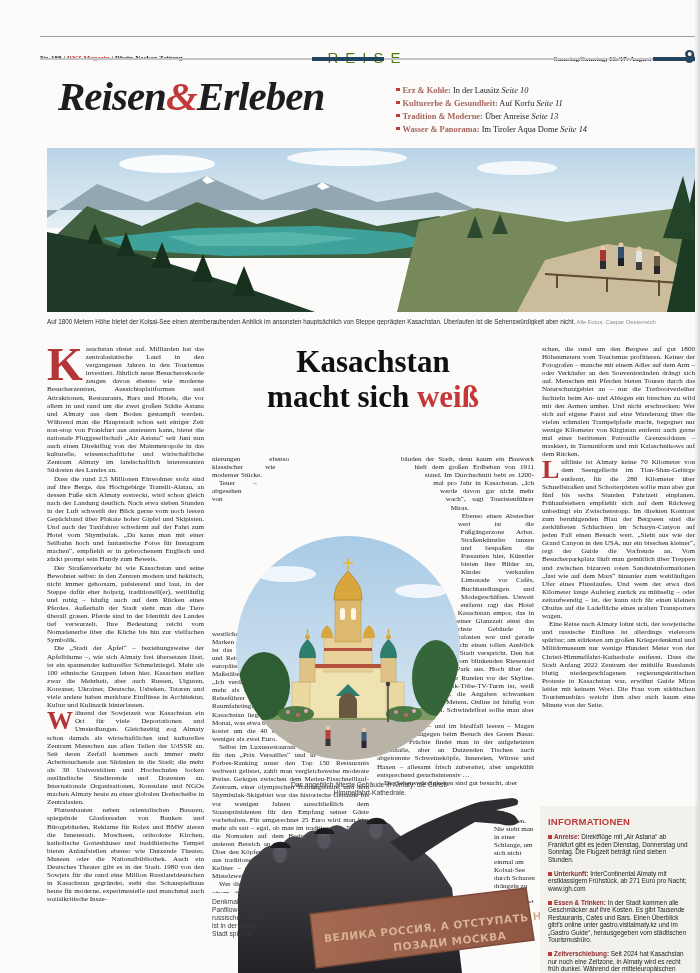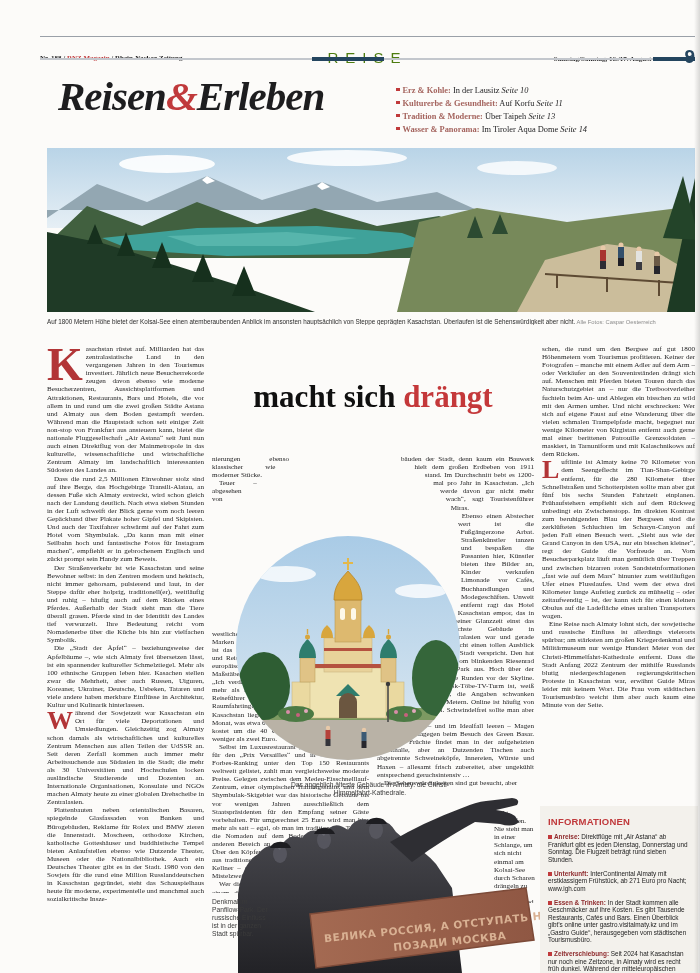--- a/index.html
+++ b/index.html
@@ -107,21 +107,21 @@
   <div class="mast-rule-bot">
     <div class="base"></div>
     <div class="seg-c"></div>
     <div class="seg-r"></div>
   </div>
 
   <div class="brandtitle"><span>Reisen</span><span class="amp">&amp;</span><span>Erleben</span></div>
   <ul class="teasers">
     <li><span class="t-bullet"></span><span class="t-label">Erz &amp; Kohle:</span><span> In der Lausitz </span><span class="t-page">Seite 10</span></li>
     <li><span class="t-bullet"></span><span class="t-label">Kulturerbe &amp; Gesundheit:</span><span> Auf Korfu </span><span class="t-page">Seite 11</span></li>
-    <li><span class="t-bullet"></span><span class="t-label">Tradition &amp; Moderne:</span><span> Über Taipeh </span><span class="t-page">Seite 13</span></li>
+    <li><span class="t-bullet"></span><span class="t-label">Tradition &amp; Moderne:</span><span> Über Anreise </span><span class="t-page">Seite 13</span></li>
     <li><span class="t-bullet"></span><span class="t-label">Wasser &amp; Panorama:</span><span> Im Tiroler Aqua Dome </span><span class="t-page">Seite 14</span></li>
   </ul>
 
   <div class="hero">
     <svg width="648" height="164" viewBox="0 0 648 164" xmlns="http://www.w3.org/2000/svg">
       <defs>
         <linearGradient id="sky" x1="0" y1="0" x2="0" y2="1">
           <stop offset="0" stop-color="#b9d4e7"></stop>
             <stop offset="1" stop-color="#e6eff5"></stop>
         </linearGradient>
@@ -164,22 +164,22 @@
       </g>
       <polygon points="648,30 620,164 648,164" fill="#1d3a24"></polygon>
       <polygon points="636,28 616,90 652,92" fill="#234429"></polygon>
       <polygon points="420,90 428,68 436,90" fill="#2c4a31"></polygon>
       <polygon points="445,86 453,66 461,86" fill="#2c4a31"></polygon>
     </svg>
   </div>
   <div class="hero-caption"><span>Auf 1800 Metern Höhe bietet der Kolsai-See einen atemberaubenden Anblick im ansonsten hauptsächlich von Steppe geprägten Kasachstan. Überlaufen ist die Sehenswürdigkeit aber nicht.</span><span class="credit"> Alle Fotos: Caspar Oesterreich</span></div>
 
   <div class="headline">
-    <h1><br>
-        <span>macht sich </span><span class="red">drängt</span></h1>
+    <h1><span>Kasachstan</span><br>
+        <span>macht sich </span><span class="red">weiß</span></h1>
   </div>
 
   <div class="col col1">
     <p class="dcp"><span class="dc dc-big">K</span><span>asachstan rüstet auf. Milliarden hat das zentralasiatische Land in den vergangenen Jahren in den Tourismus investiert. Jährlich neue Besucherrekorde zeugen davon ebenso wie moderne Besucherzentren, Aussichtsplattformen und Attraktionen, Restaurants, Bars und Hotels, die vor allem in und rund um die zwei großen Städte Astana und Almaty aus dem Boden gestampft werden. Während man die Hauptstadt schon seit einiger Zeit non-stop von Frankfurt aus ansteuern kann, bietet die nationale Fluggesellschaft „Air Astana“ seit Juni nun auch einen Direktflug von der Mainmetropole in das kulturelle, wissenschaftliche und wirtschaftliche Zentrum Almaty im landschaftlich interessanten Südosten des Landes an.</span></p>
     <p>Dass die rund 2,5 Millionen Einwohner stolz sind auf ihre Berge, das Hochgebirge Transili-Alatau, an dessen Fuße sich Almaty erstreckt, wird schon gleich nach der Landung deutlich. Nach etwa sieben Stunden in der Luft schweift der Blick gerne vom noch leeren Gepäckband über Plakate hoher Gipfel und Skipisten. Und auch der Taxifahrer schwärmt auf der Fahrt zum Hotel vom Shymbulak. „Da kann man mit einer Seilbahn hoch und fantastische Fotos für Instagram machen“, empfiehlt er in gebrochenem Englisch und zückt prompt sein Handy zum Beweis.</p>
     <p>Der Straßenverkehr ist wie Kasachstan und seine Bewohner selbst: in den Zentren modern und hektisch, nicht immer gehorsam, pulsierend und laut, in der Steppe dafür eher holprig, traditionell(er), weitläufig und ruhig – häufig auch auf dem Rücken eines Pferdes. Außerhalb der Stadt sieht man die Tiere überall grasen. Pferde sind in der Identität des Landes tief verwurzelt. Ihre Bedeutung reicht vom Nomadenerbe über die Küche bis hin zur vielfachen Symbolik.</p>
     <p>Die „Stadt der Äpfel“ – beziehungsweise der Apfelbäume –, wie sich Almaty frei übersetzen lässt, ist ein spannender kultureller Schmelztiegel. Mehr als 100 ethnische Gruppen leben hier. Kasachen stellen zwar die Mehrheit, aber auch Russen, Uiguren, Koreaner, Ukrainer, Deutsche, Usbeken, Tataren und viele andere haben merkbare Einflüsse in Architektur, Kultur und Kulinarik hinterlassen.</p>
     <p class="dcp"><span class="dc dc-small">W</span><span>ährend der Sowjetzeit war Kasachstan ein Ort für viele Deportationen und Umsiedlungen. Gleichzeitig zog Almaty schon damals als wirtschaftliches und kulturelles Zentrum Menschen aus allen Teilen der UdSSR an. Seit deren Zerfall kommen auch immer mehr Arbeitssuchende aus Südasien in die Stadt; die mehr als 30 Universitäten und Hochschulen locken ausländische Studierende und Dozenten an. Internationale Organisationen, Konsulate und NGOs machen Almaty heute zu einer globalen Drehscheibe in Zentralasien.</span></p>
     <p>Plattenbauten neben orientalischen Basaren, spiegelnde Glasfassaden von Banken und Bürogebäuden, Reklame für Rolex und BMW zieren die Innenstadt. Moscheen, orthodoxe Kirchen, katholische Gotteshäuser und buddhistische Tempel bieten Anlaufstellen ebenso wie Dutzende Theater, Museen oder die Nationalbibliothek. Auch ein Deutsches Theater gibt es in der Stadt. 1980 von den Sowjets für die rund eine Million Russlanddeutschen in Kasachstan gegründet, steht das Schauspielhaus heute für moderne, experimentelle und manchmal auch sozialkritische Insze-</p>
   </div>

